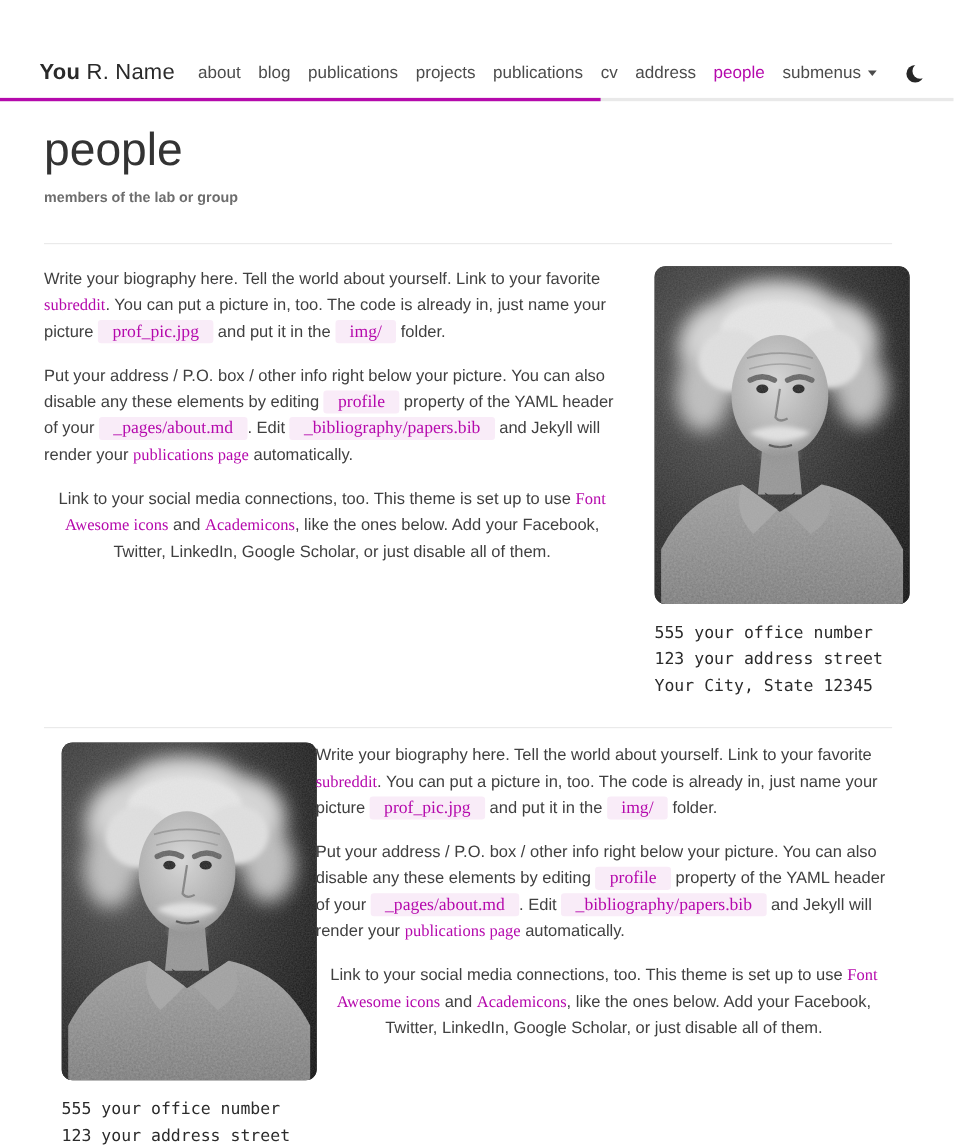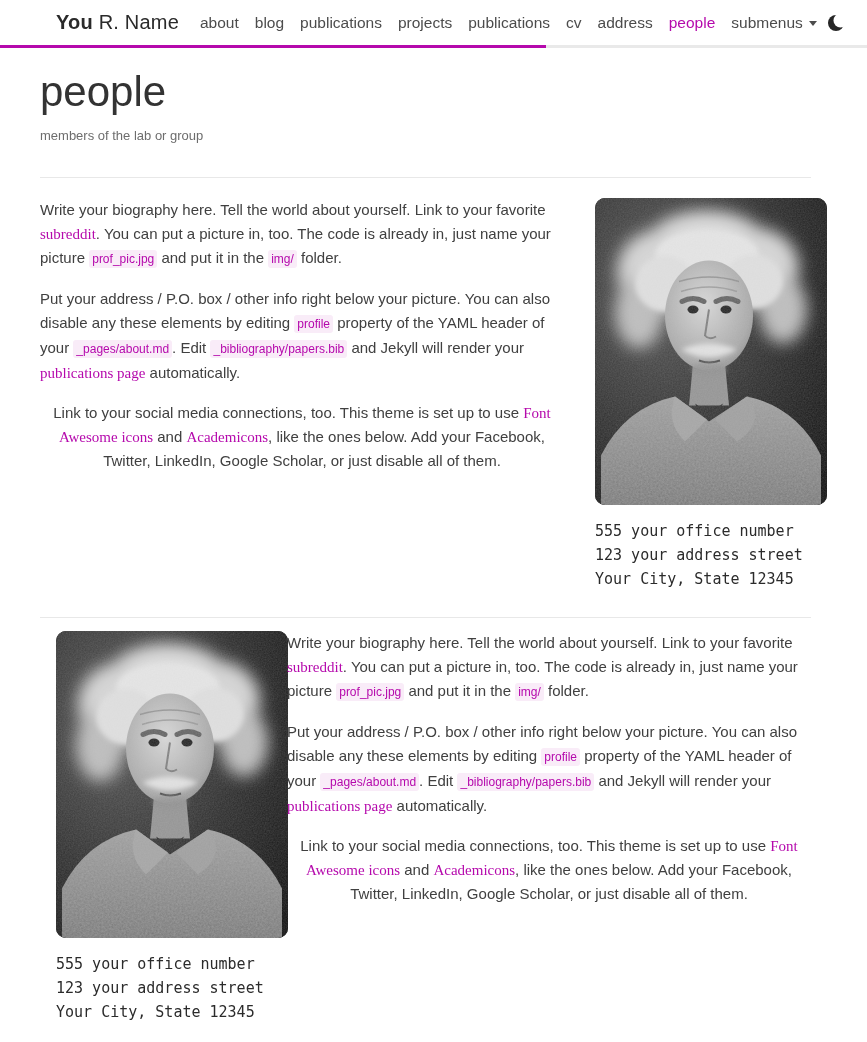--- a/index.html
+++ b/index.html
@@ -1,47 +1,47 @@
 <!DOCTYPE html>
 <html style="--accent: #b509ac; --codebg: #f9ecf8; --track: #e9e9e9; --text: #404040;"><head>
 <meta charset="utf-8">
 <style>
   * { box-sizing: border-box; }
   html,body { margin:0; padding:0; background:#fff; }
   body { font-family:"Liberation Sans", sans-serif; color:var(--text,#404040); }
   .page { width:867px; margin:0; background:#fff; }
 
   
-  .navbar { display:flex; align-items:center; height:45px; padding:0 22px 0 56px; background:#fff; }
+  .navbar { display:flex; align-items:center; height:45px; padding:0 22px 0 36px; background:#fff;margin-top:44px; }
   .brand { font-size:20px; color:#2a2a2a; margin-right:13px; white-space:nowrap; letter-spacing:.2px; cursor:pointer; }
   .brand b { font-weight:700; }
   .nav-list { display:flex; align-items:flex-start; list-style:none; margin:0; padding:0; }
   .nav-link { padding:0 8px; font-size:15.5px; color:#4c4c4c; text-decoration:none; cursor:pointer; white-space:nowrap; }
   .nav-link.active { color:var(--accent,#b509ac); }
   .caret { display:inline-block; width:0; height:0; border-left:4px solid transparent; border-right:4px solid transparent; border-top:5px solid #4c4c4c; margin-left:6px; vertical-align:2px; }
   .dark-toggle { margin-left:auto; background:none; border:none; padding:2px; cursor:pointer; line-height:0; }
 
   
   .progress-wrap { height:3px; width:100%; background:var(--track,#e9e9e9); }
   .progress-fill { height:100%; background:var(--accent,#b509ac); }
 
   
   .container { width:771px; margin-left:40px; padding-bottom:14px; }
   .post-header { padding-top:20px; }
   h1.title { font-size:42px; font-weight:400; color:#333; margin:0 0 12px; letter-spacing:0; }
-  .desc { font-size:13px; color:#6d6d6d; margin:0; }
+  .desc { font-size:13px; color:#6d6d6d; margin:0;font-weight:bold; }
   hr.head-rule { border:none; border-top:1px solid #e8e8e8; margin:34px 0 20px; }
   hr.profile-divider { border:none; border-top:1px solid #e8e8e8; margin:26px 0 13px; }
 
   .profile { display:flex; gap:15px; align-items:flex-start; }
   .bio { flex:1 1 auto; font-size:15px; line-height:24px; color:var(--text,#404040); }
   .bio p { margin:0 0 16px; }
   .bio p:last-child { margin-bottom:0;text-align:center; }
   a.inline-link { color:var(--accent,#b509ac); text-decoration:none; cursor:pointer;font-family:Liberation Serif, serif; }
-  code.inline-code { font-family:Liberation Sans, sans-serif; font-size:12px; color:var(--accent,#b509ac); background:var(--codebg,#f9ecf8); padding:2px 3px; border-radius:3px; white-space:nowrap; }
+  code.inline-code { font-family:Liberation Serif, serif; font-size:16px; color:var(--accent,#b509ac); background:var(--codebg,#f9ecf8); padding:2px 13px; border-radius:3px; white-space:nowrap; }
 
   .pic-col { flex:0 0 232px; width:232px;padding-left:16px; }
   figure.photo { margin:0; width:232px; height:307px; border-radius:10px; overflow:hidden; background:#222; }
   figure.photo svg { display:block; width:100%; height:100%; }
   .addr { font-family:"DejaVu Sans Mono", monospace; font-size:15px; line-height:24px; color:#2b2b2b; margin-top:14px; white-space:nowrap; }
 </style>
 </head>
 <body>
 
 <div class="page">

